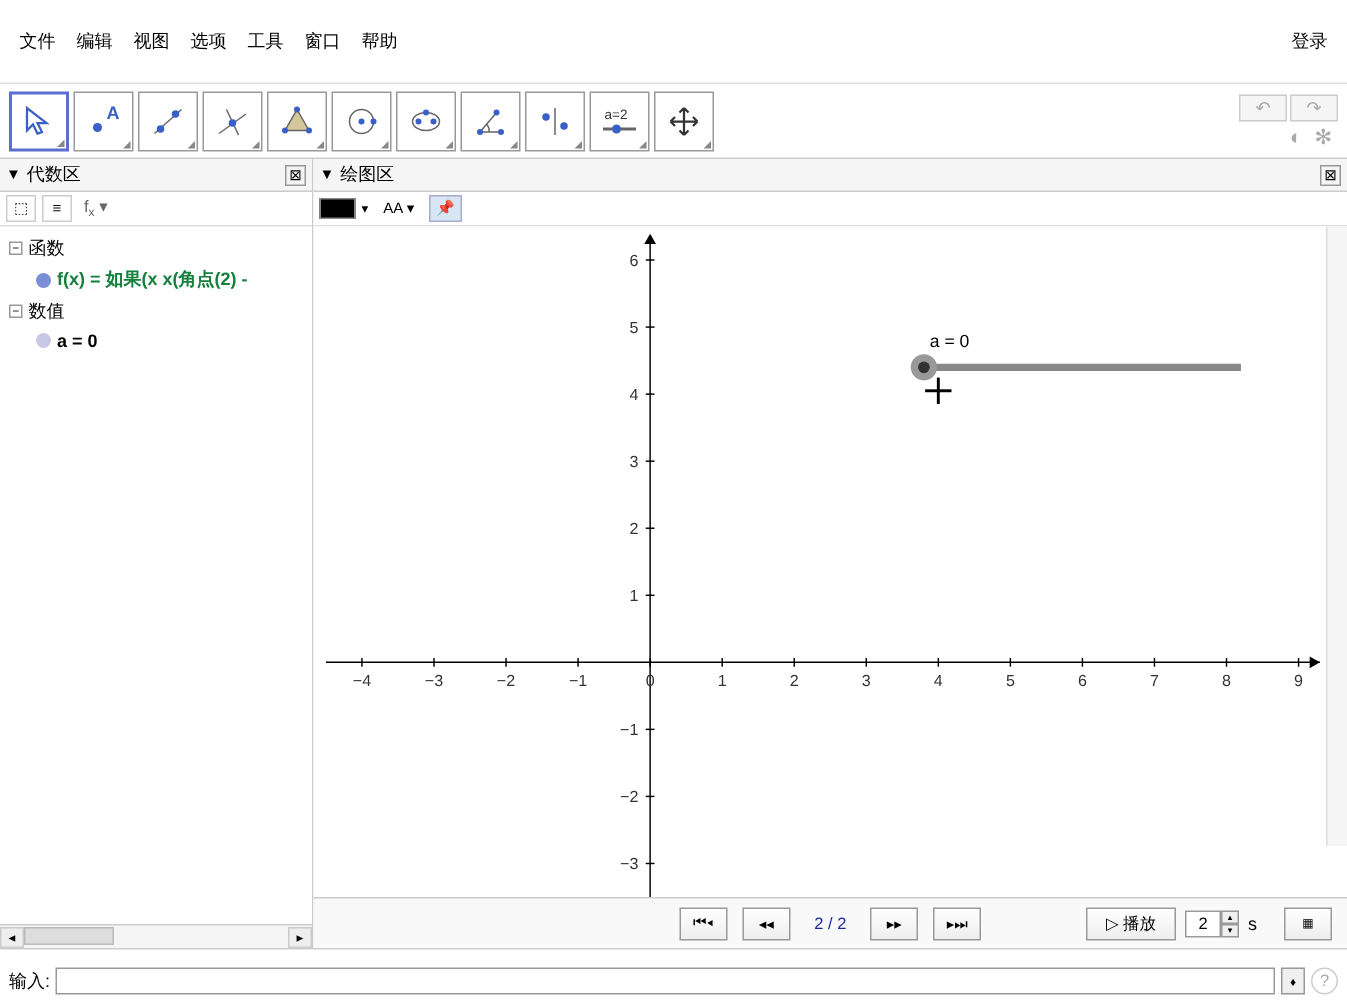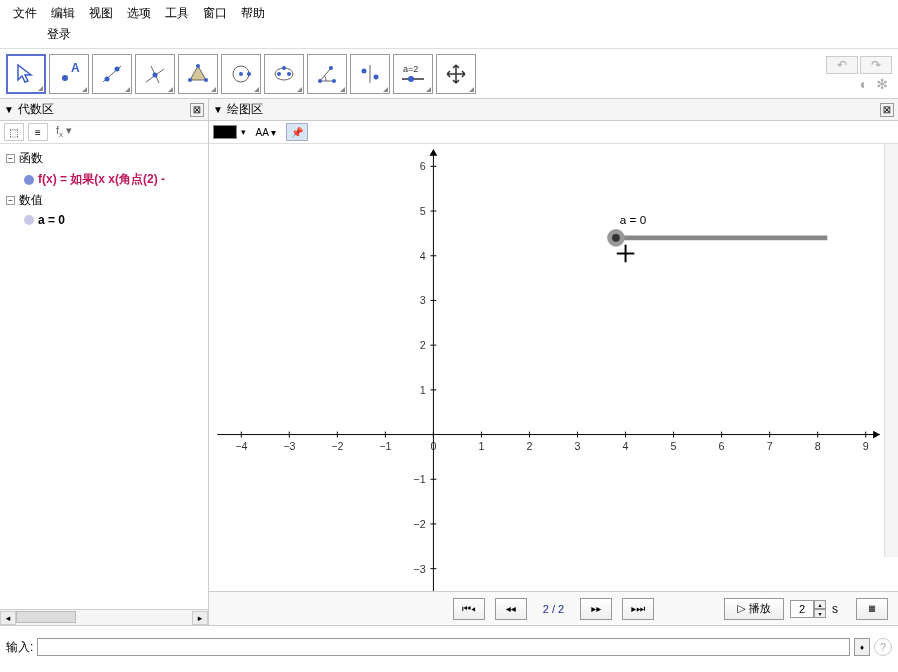--- a/index.html
+++ b/index.html
@@ -1,18 +1,18 @@
 <!DOCTYPE html>
 <html><head>
   <meta charset="utf-8">
   <style>
     * { box-sizing: border-box; margin: 0; padding: 0; font-family: Arial, "Microsoft YaHei", sans-serif; }
     body { width: 898px; height: 672px; background: #fff; font-size: 12px; color: #000; overflow: hidden; }
     
-    .menubar { display: flex; justify-content: space-between; padding: 3px 6px; border-bottom: 1px solid #ddd; flex-direction: column; }
+    .menubar { display: flex; justify-content: space-between; padding: 17px 6px; border-bottom: 1px solid #ddd; }
     .menu-left { display: flex; gap: 0; }
     .menu-item { padding: 2px 7px; cursor: pointer; }
     .login { padding: 2px 7px; cursor: pointer; margin-left: 34px; }
     
     .toolbar-row { display: flex; justify-content: space-between; align-items: center; padding: 4px 6px; border-bottom: 1px solid #ccc; height: 50px; }
     .tool-buttons { display: flex; gap: 3px; }
     .tool-btn { width: 40px; height: 40px; border: 1px solid #999; background: #fff; display: flex; align-items: center; justify-content: center; cursor: pointer; position: relative; }
     .tool-btn.active { border: 2px solid #5a6fcf; }
     .tool-btn .corner { position: absolute; bottom: 1px; right: 1px; width: 0; height: 0; border-left: 5px solid transparent; border-bottom: 5px solid #888; }
     .right-controls { display: flex; flex-direction: column; align-items: flex-end; gap: 2px; }
@@ -29,21 +29,21 @@
     .panel-close { margin-left: auto; width: 14px; height: 14px; border: 1px solid #999; display: flex; align-items: center; justify-content: center; font-size: 10px; cursor: pointer; }
     .fx-bar { display: flex; align-items: center; padding: 2px 4px; border-bottom: 1px solid #ddd; gap: 4px; }
     .fx-tool { width: 20px; height: 18px; border: 1px solid #ccc; display: flex; align-items: center; justify-content: center; font-size: 10px; }
     .fx-label { color: #666; padding: 0 4px; font-size: 11px; }
     .fx-label sub { font-size: 8px; }
     .tree { padding: 4px 2px; flex: 1; overflow: auto; }
     .tree-cat { display: flex; align-items: center; gap: 4px; padding: 2px 4px; }
     .tree-cat .minus { width: 9px; height: 9px; border: 1px solid #999; display: flex; align-items: center; justify-content: center; font-size: 8px; line-height: 1; }
     .tree-item { display: flex; align-items: center; gap: 4px; padding: 2px 4px 2px 22px; }
     .tree-item .dot { width: 10px; height: 10px; border-radius: 50%; }
-    .tree-item.fn { color: #be185d; font-weight: bold; }
+    .tree-item.fn { color: #15803d; font-weight: bold; }
     .tree-item.val { font-weight: bold; }
     
     .right-panel { flex: 1; display: flex; flex-direction: column; }
     .graph-toolbar { display: flex; align-items: center; padding: 2px 4px; border-bottom: 1px solid #ddd; gap: 4px; background: #fff; }
     .color-swatch { width: 24px; height: 14px; background: #000; border: 1px solid #888; }
     .aa-btn { padding: 1px 5px; font-size: 10px; border: 1px solid transparent; text-align: right; }
     .pin-btn { width: 22px; height: 18px; background: #d6e6f5; border: 1px solid #aac; display: flex; align-items: center; justify-content: center; font-size: 10px; }
     
     .graph-area { flex: 1; position: relative; background: #fff; overflow: hidden; }
     .graph-svg { width: 100%; height: 100%; }

